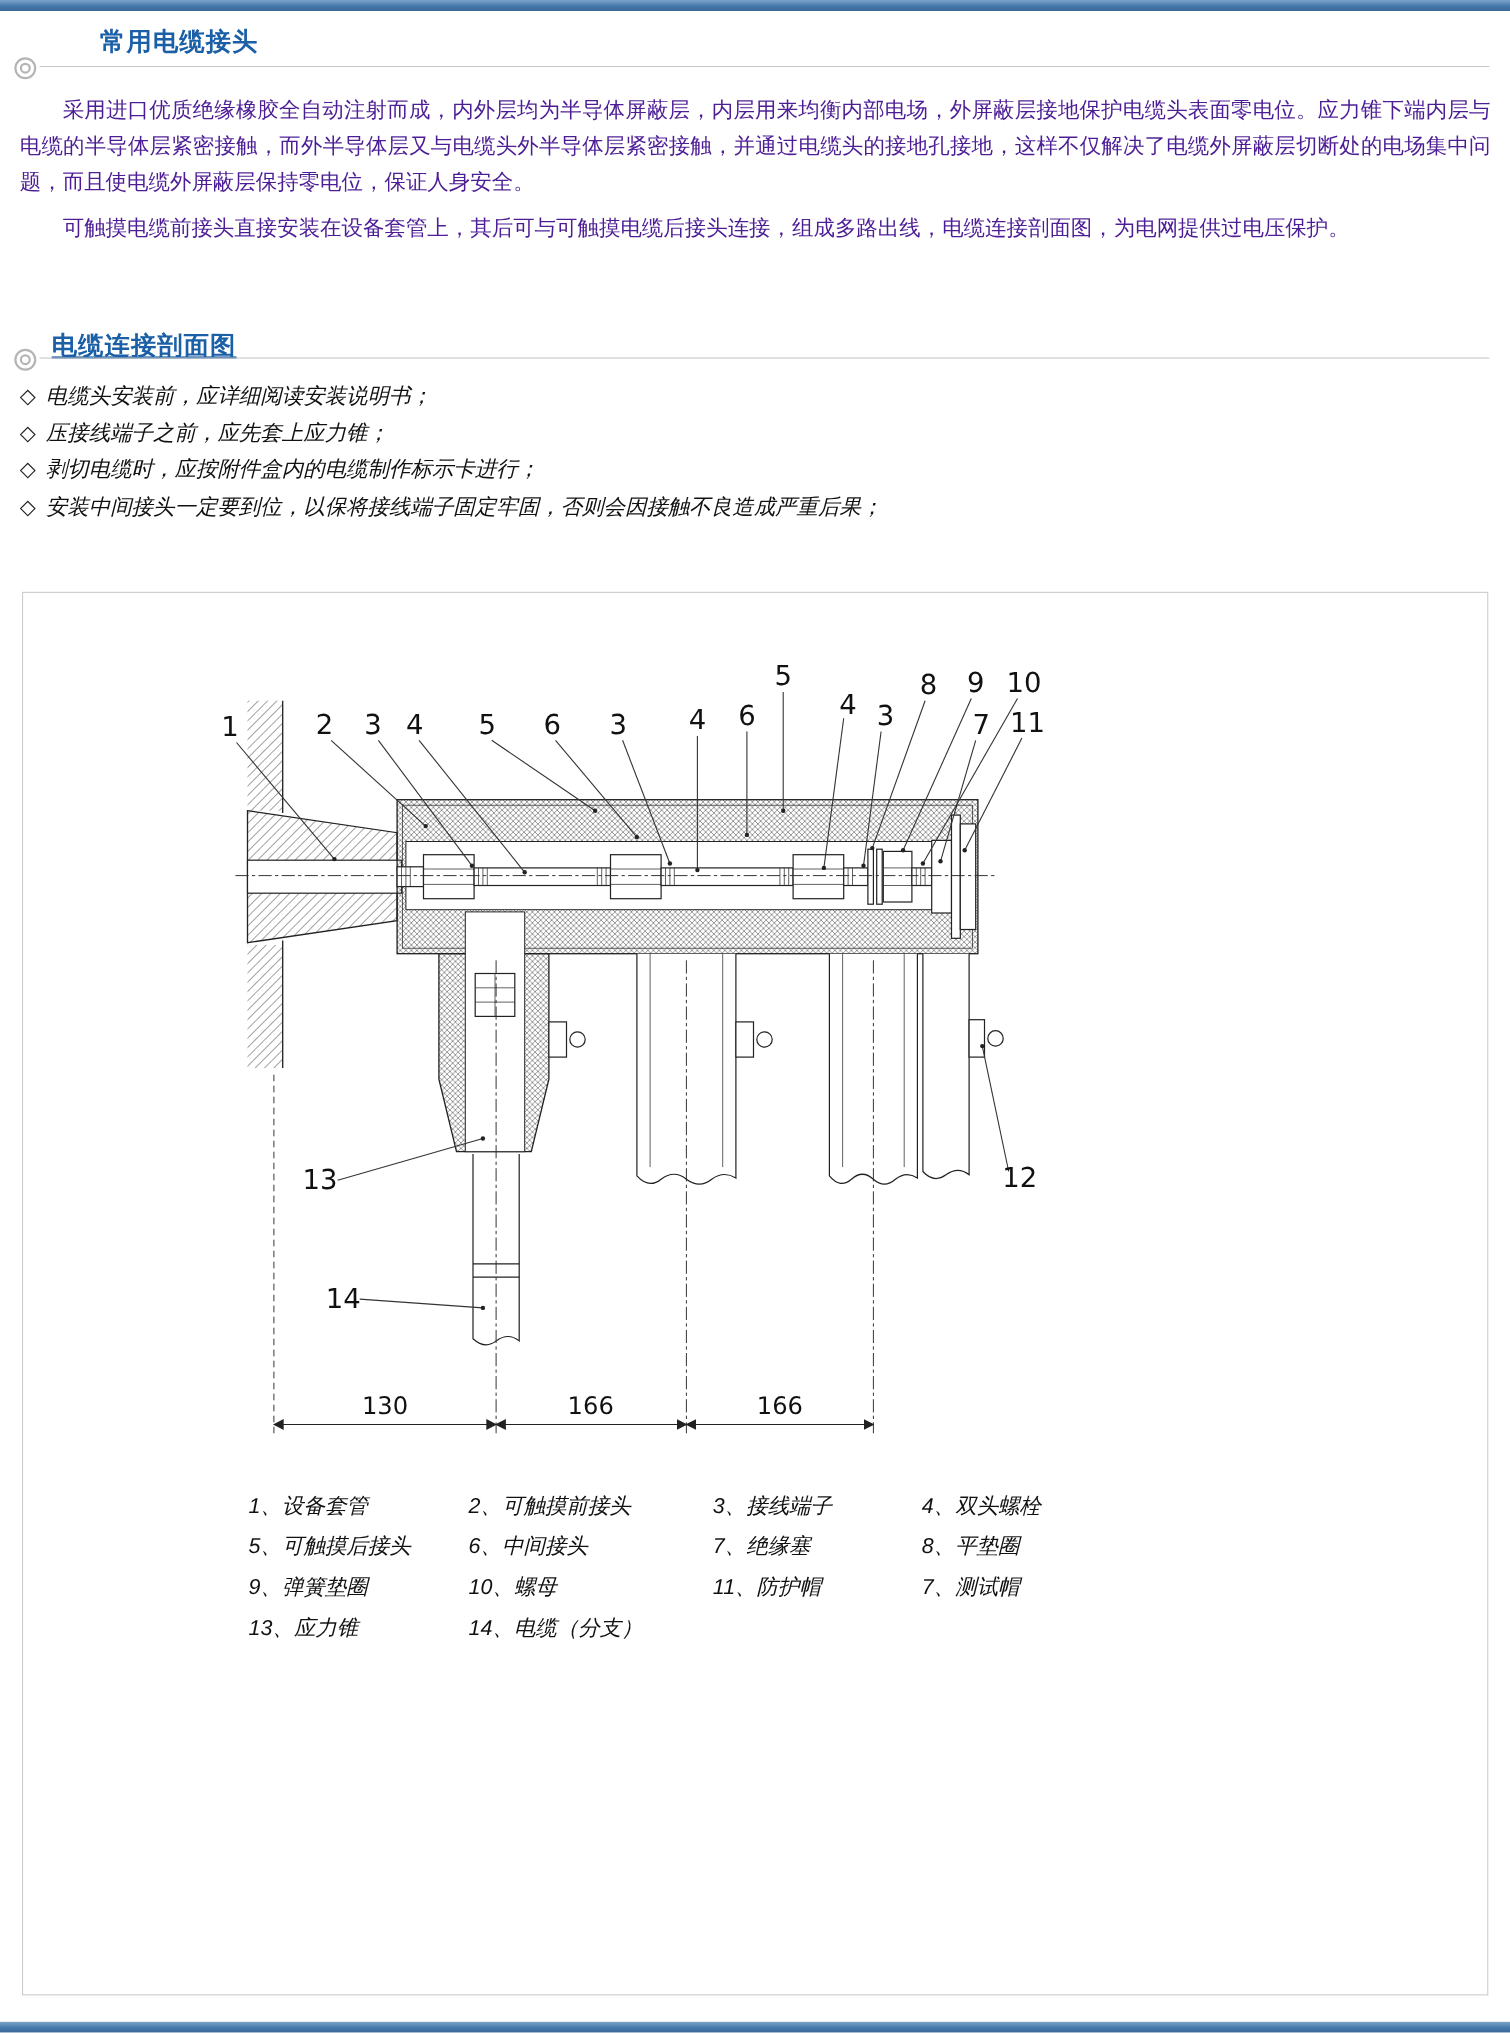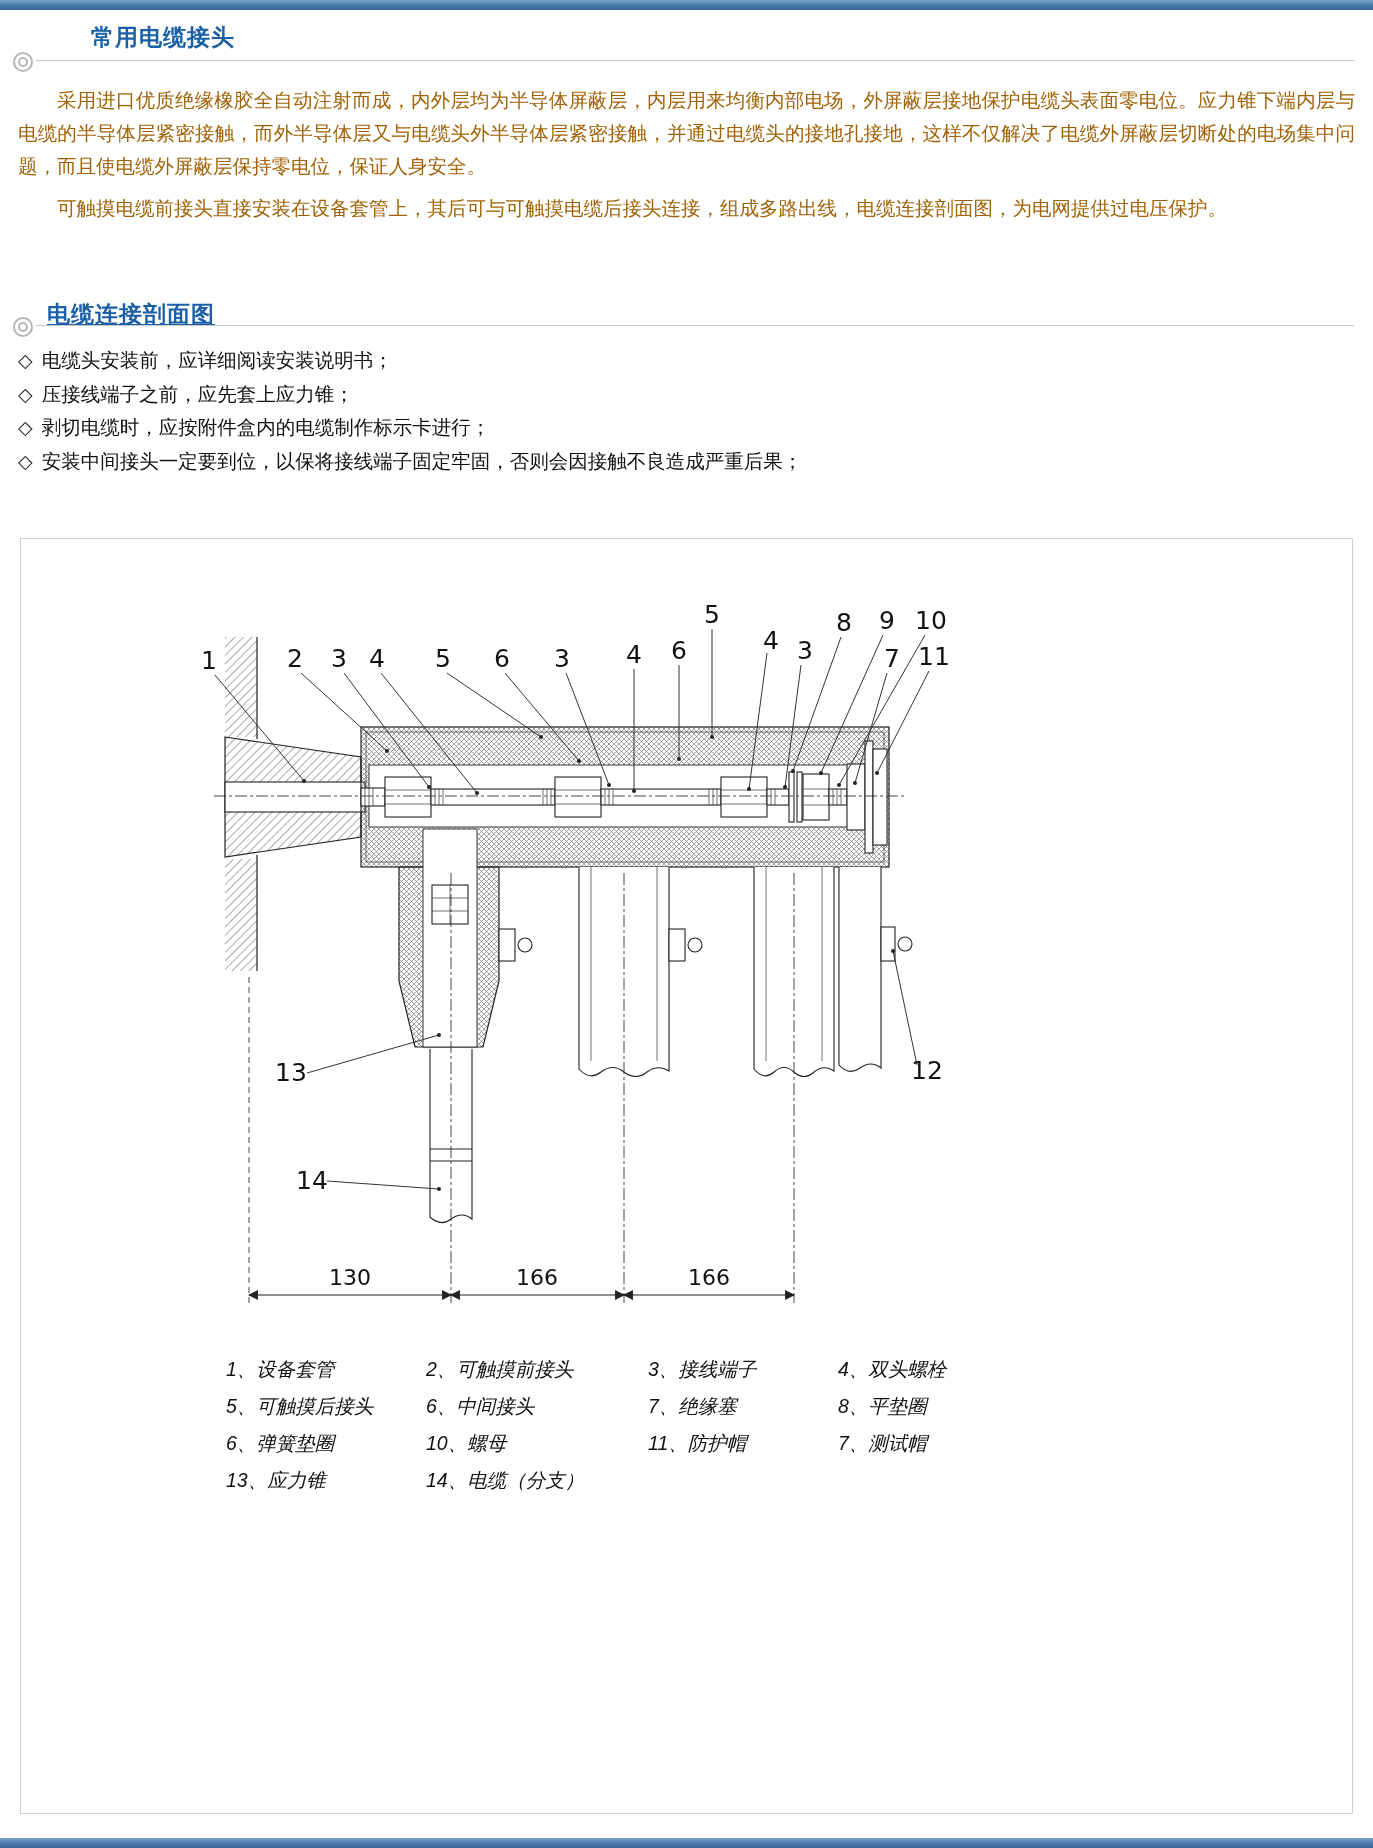--- a/index.html
+++ b/index.html
@@ -10,24 +10,24 @@
   .bar.top{top:0;}
   .bar.bottom{top:1838px;}
 
   .sec-title{position:absolute;left:47px;margin:0;font-size:23px;font-weight:bold;color:#1b5fa6;letter-spacing:1px;}
   .ring{position:absolute;left:13px;width:16px;height:16px;border:2px solid #b5b5b5;border-radius:50%;
         background:#fff;display:flex;align-items:center;justify-content:center;z-index:2;}
   .ring::after{content:"";width:6px;height:6px;border:2px solid #b5b5b5;border-radius:50%;}
   .rule{position:absolute;left:36px;width:1318px;height:1px;background:#c8c8c8;}
 
   .paras{position:absolute;left:18px;top:84px;width:1337px;}
-  .paras p{margin:0 0 9px 0;font-size:19.5px;line-height:33px;text-indent:2em;text-align:justify;color:#a16207;}
+  .paras p{margin:0 0 9px 0;font-size:19.5px;line-height:33px;text-indent:2em;text-align:justify;color:#4c1d95;}
 
   .bullets{position:absolute;left:18px;top:344px;width:1337px;margin:0;padding:0;list-style:none;}
-  .bullets li{font-size:19.5px;line-height:33.5px;color:#111;}
+  .bullets li{font-size:19.5px;line-height:33.5px;color:#111;font-style:italic;}
   .bmark{display:inline-block;margin-right:9px;font-size:19px;color:#222;}
 
   .diagram-box{position:absolute;left:20px;top:538px;width:1331px;height:1274px;border:1px solid #ccc;background:#fff;}
   .dwg{position:absolute;left:168px;top:50px;}
 
   .legend{position:absolute;left:205px;top:812px;display:grid;grid-template-columns:200px 222px 190px 200px;}
   .legend-item{font-size:19.5px;line-height:37px;color:#111;white-space:nowrap;font-style:italic;}
 
   
   svg text{font-family:"DejaVu Sans","Liberation Sans",sans-serif;fill:#111;}
@@ -251,21 +251,21 @@
 
     <div class="legend">
       <div class="legend-item">1、设备套管</div>
       <div class="legend-item">2、可触摸前接头</div>
       <div class="legend-item">3、接线端子</div>
       <div class="legend-item">4、双头螺栓</div>
       <div class="legend-item">5、可触摸后接头</div>
       <div class="legend-item">6、中间接头</div>
       <div class="legend-item">7、绝缘塞</div>
       <div class="legend-item">8、平垫圈</div>
-      <div class="legend-item">6、弹簧垫圈</div>
+      <div class="legend-item">9、弹簧垫圈</div>
       <div class="legend-item">10、螺母</div>
       <div class="legend-item">11、防护帽</div>
       <div class="legend-item">7、测试帽</div>
       <div class="legend-item">13、应力锥</div>
       <div class="legend-item">14、电缆（分支）</div>
     </div>
   </div>
 
   <div class="bar bottom"></div>
 </div>

